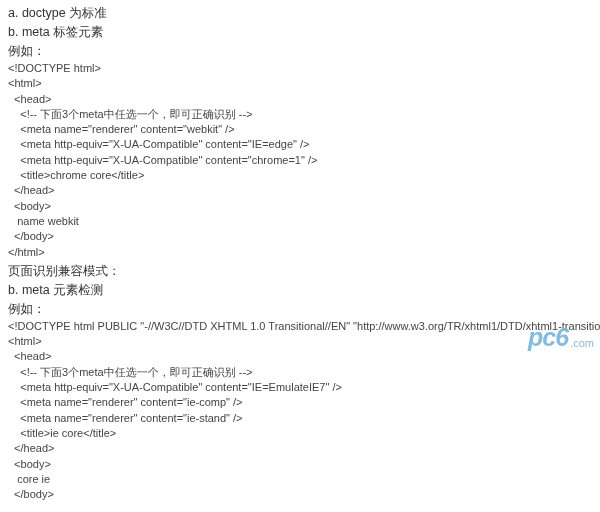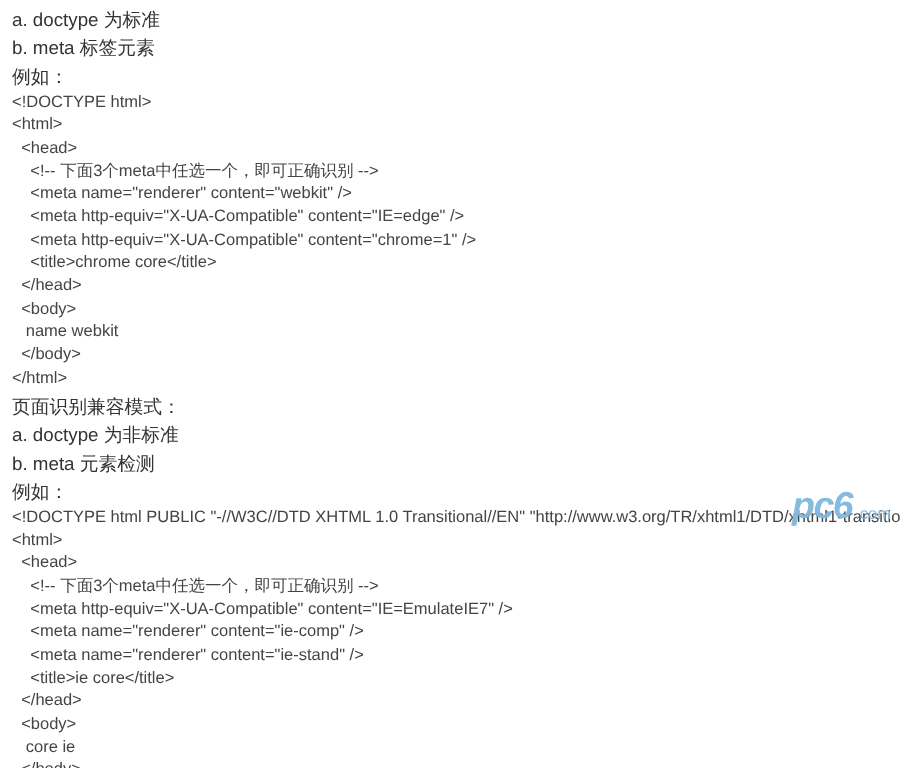--- a/index.html
+++ b/index.html
@@ -94,21 +94,20 @@
     <div class="code-line">  &lt;body&gt;</div>
     <div class="code-line">   name webkit</div>
     <div class="code-line">  &lt;/body&gt;</div>
     <div class="code-line">&lt;/html&gt;</div>
   </div>
 
   <div class="spacer-2"></div>
 
   <div class="block">
     <div class="heading-line">页面识别兼容模式：</div>
-    <div class="heading-line">a. doctype 为非标准</div>
     <div class="heading-line">b. meta 元素检测</div>
     <div class="heading-line">例如：</div>
   </div>
 
   <div class="block">
     <div class="code-line">&lt;!DOCTYPE html PUBLIC "-//W3C//DTD XHTML 1.0 Transitional//EN" "http://www.w3.org/TR/xhtml1/DTD/xhtml1-transitional.dtd"&gt;</div>
     <div class="code-line">&lt;html&gt;</div>
     <div class="code-line">  &lt;head&gt;</div>
     <div class="code-line">    &lt;!-- 下面3个meta中任选一个，即可正确识别 --&gt;</div>
     <div class="code-line">    &lt;meta http-equiv="X-UA-Compatible" content="IE=EmulateIE7" /&gt;</div>

